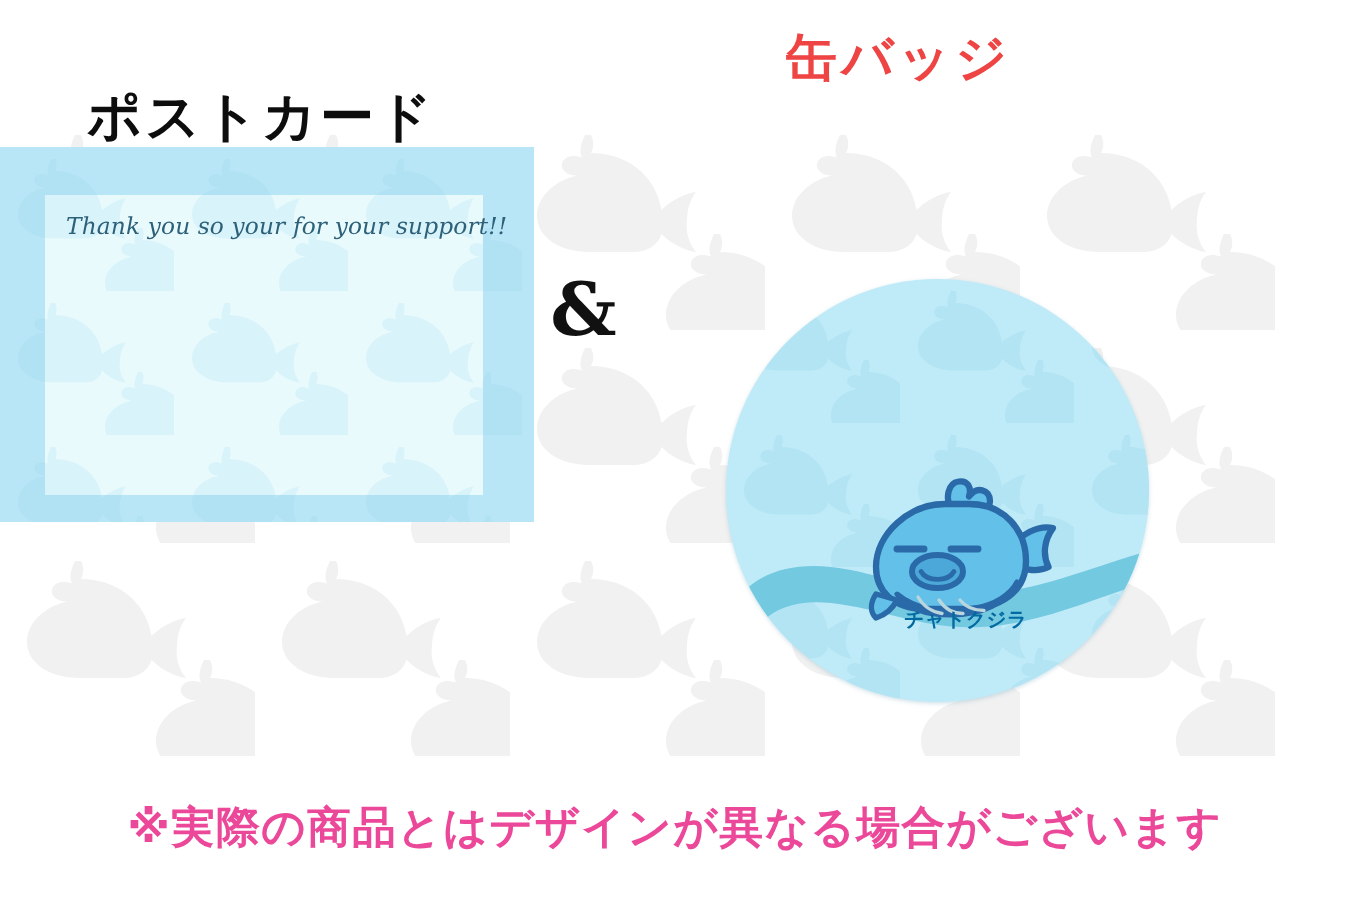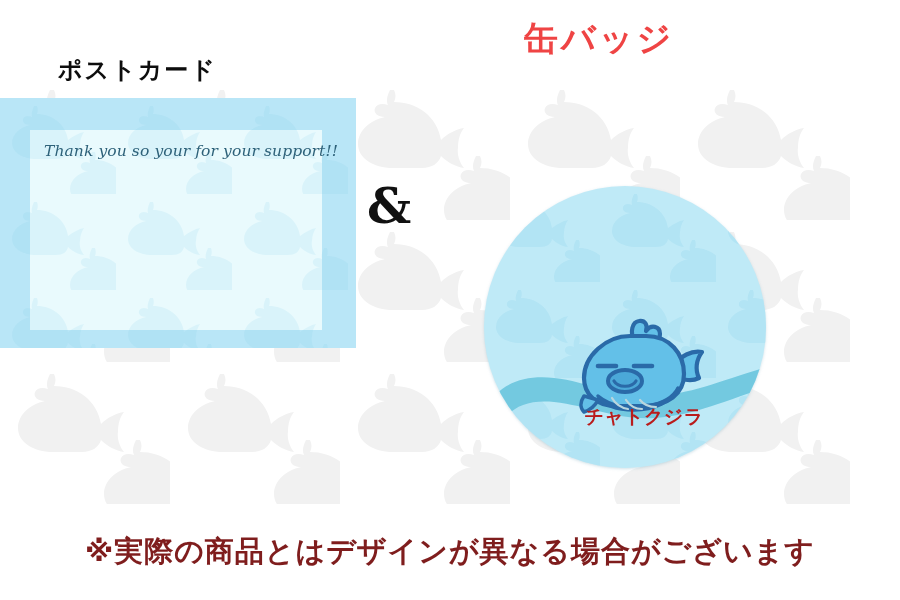--- a/index.html
+++ b/index.html
@@ -47,38 +47,38 @@
   .badge{
     position:absolute;left:484px;top:186px;width:282px;height:282px;
     border-radius:50%;background:#bfeaf7;overflow:hidden;
     box-shadow:0 1px 3px rgba(120,170,190,.35);
   }
   .badge .bd-pattern{position:absolute;left:0;top:0;width:100%;height:100%;}
   .bd-wave{position:absolute;left:-6px;top:150px;width:300px;height:110px;}
   .bd-whale{position:absolute;left:84px;top:124px;width:146px;height:120px;}
   .bd-whale-name{
     position:absolute;left:98px;top:218px;width:124px;text-align:center;
-    font-size:19px;font-weight:bold;color:#b91c1c;letter-spacing:.4px;
+    font-size:13px;font-weight:bold;color:#0369a1;letter-spacing:.4px;
     font-family:"DejaVu Sans","Liberation Sans",sans-serif;
   }
 
   
   .title-postcard{
     position:absolute;left:58px;top:54px;width:230px;
-    font-size:24px;font-weight:bold;color:#0d0d0d;letter-spacing:2px;
+    font-size:36px;font-weight:bold;color:#0d0d0d;letter-spacing:2px;
     white-space:nowrap;
   }
   .title-badge{
     position:absolute;left:524px;top:16px;width:280px;
     font-size:34px;font-weight:bold;color:#ef4444;letter-spacing:3px;
     white-space:nowrap;
   }
   .disclaimer{
     position:absolute;left:0px;top:532px;width:900px;text-align:center;
-    font-size:29px;font-weight:bold;color:#7f1d1d;letter-spacing:1px;
+    font-size:29px;font-weight:bold;color:#ec4899;letter-spacing:1px;
     white-space:nowrap;
   }
 </style>
 </head>
 <body>
 
 <div id="stage">
 
   <div class="pattern-band">
     <svg class="pat" viewBox="0 0 850 427" preserveAspectRatio="none">

